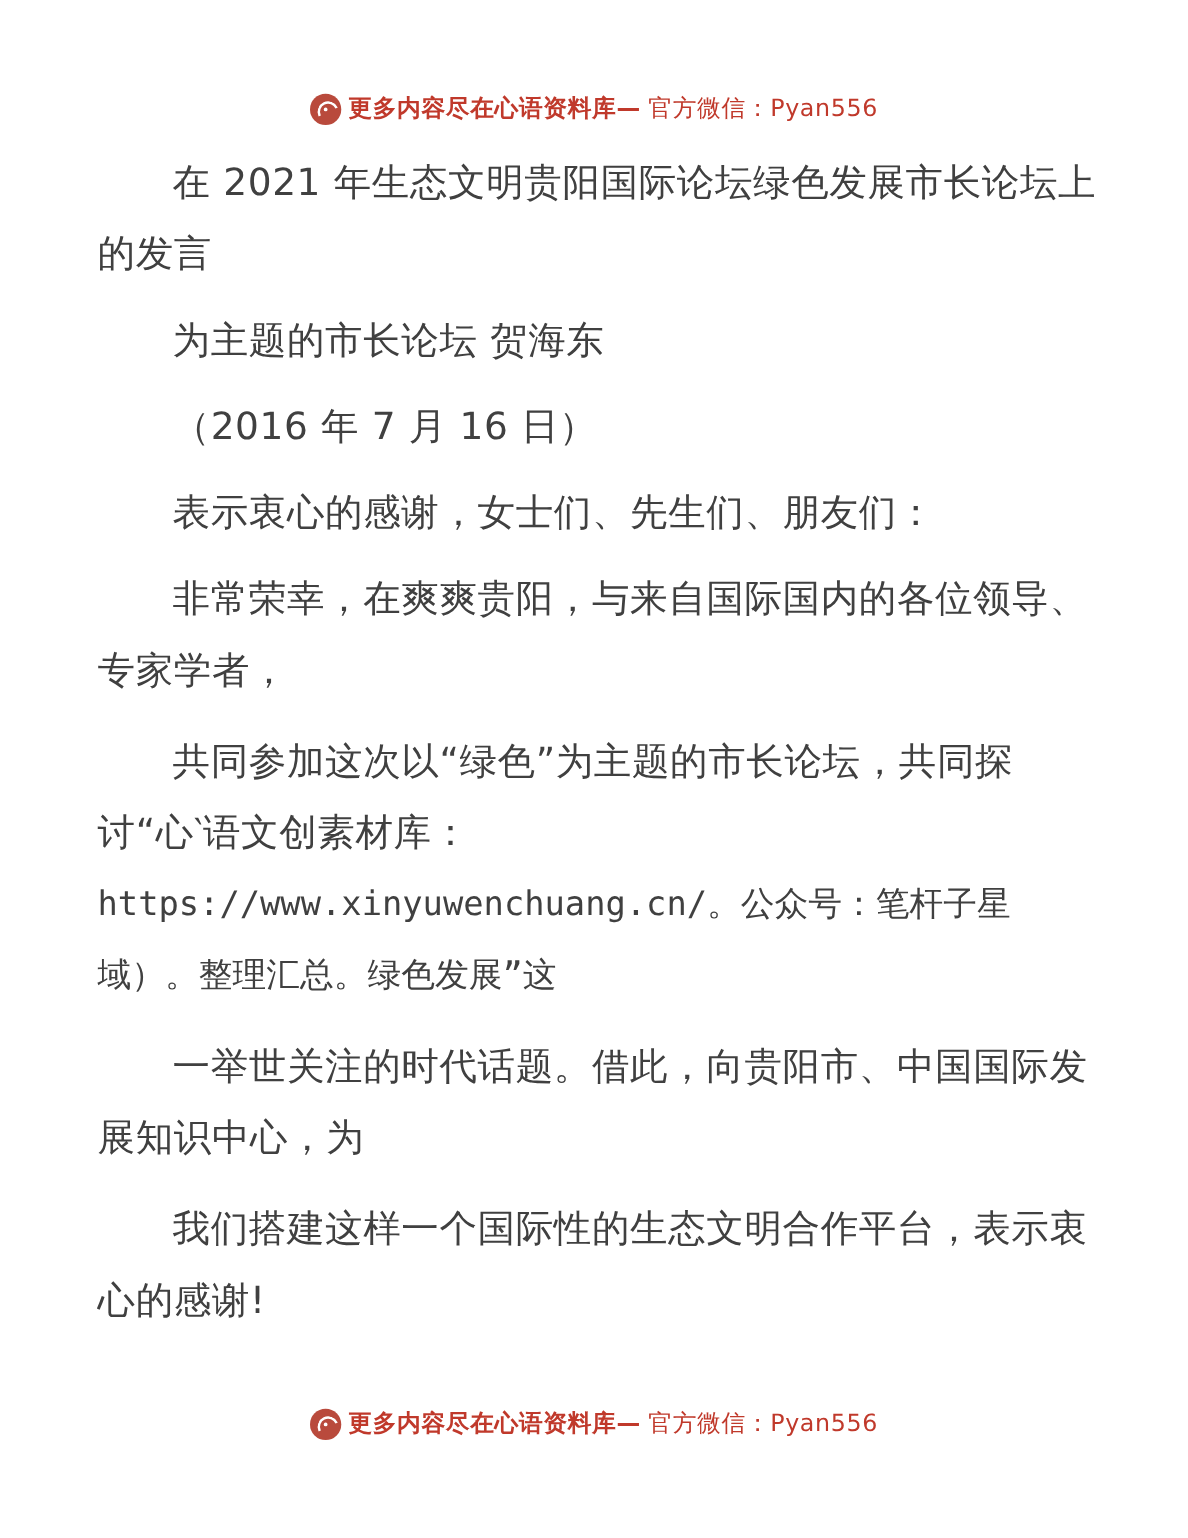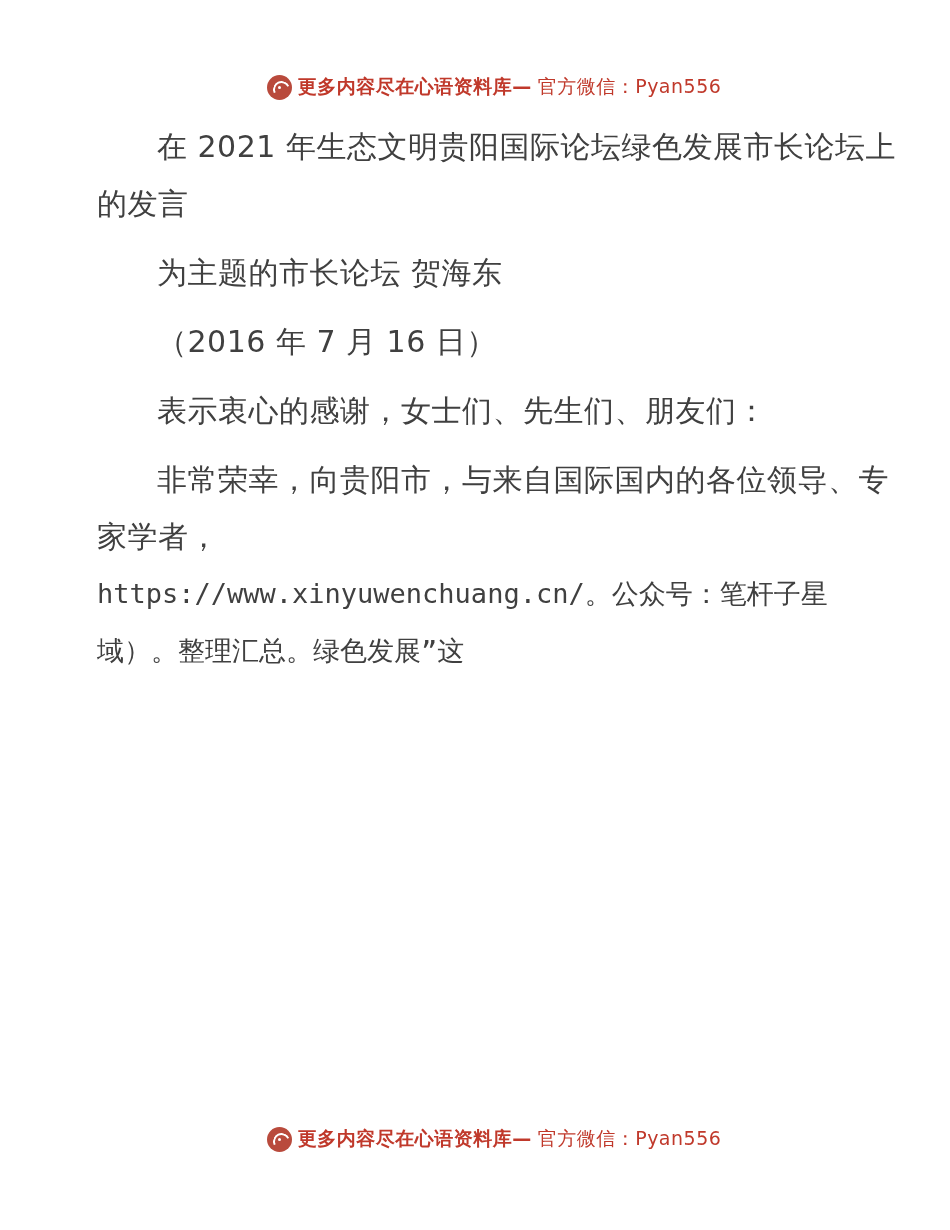--- a/index.html
+++ b/index.html
@@ -12,21 +12,20 @@
     background: #ffffff;
     font-family: "Liberation Serif", serif;
     color: #000000;
     overflow: hidden;
   }
   .page {
     position: relative;
     width: 892px;
     height: 1230px;
     box-sizing: border-box;
-    margin-left: 19px;
   }
 
   
   .banner {
     position: absolute;
     left: 0;
     width: 950px;
     display: flex;
     align-items: center;
     justify-content: center;
@@ -122,26 +121,29 @@
   <div class="doc-body">
 
     <p class="para indent">在 2021 年生态文明贵阳国际论坛绿色发展市长论坛上的发言</p>
 
     <p class="para indent gap-s">为主题的市长论坛 贺海东</p>
 
     <p class="para indent gap-s">（2016 年 7 月 16 日）</p>
 
     <p class="para indent gap-s">表示衷心的感谢，女士们、先生们、朋友们：</p>
 
-    <p class="para indent gap-s">非常荣幸，向贵阳市，与来自国际国内的各位领导、专家学者，</p>
+    <p class="para indent gap-s">非常荣幸，在爽爽贵阳，与来自国际国内的各位领导、专家学者，</p>
 
+    <p class="para indent gap-m">共同参加这次以“绿色”为主题的市长论坛，共同探讨“心‵语文创素材库：</p>
 
     <p class="para mono">https://www.xinyuwenchuang.cn/。公众号：笔杆子星域）。整理汇总。绿色发展”这</p>
 
+    <p class="para indent gap-m">一举世关注的时代话题。借此，向贵阳市、中国国际发展知识中心，为</p>
 
+    <p class="para indent gap-m">我们搭建这样一个国际性的生态文明合作平台，表示衷心的感谢!</p>
 
 
   </div>
 
   <div class="banner banner-bottom">
     <span class="seal"></span>
     <span class="banner-text">更多内容尽在心语资料库—</span>
     <span class="banner-text sub">官方微信：Pyan556</span>
   </div>
 

